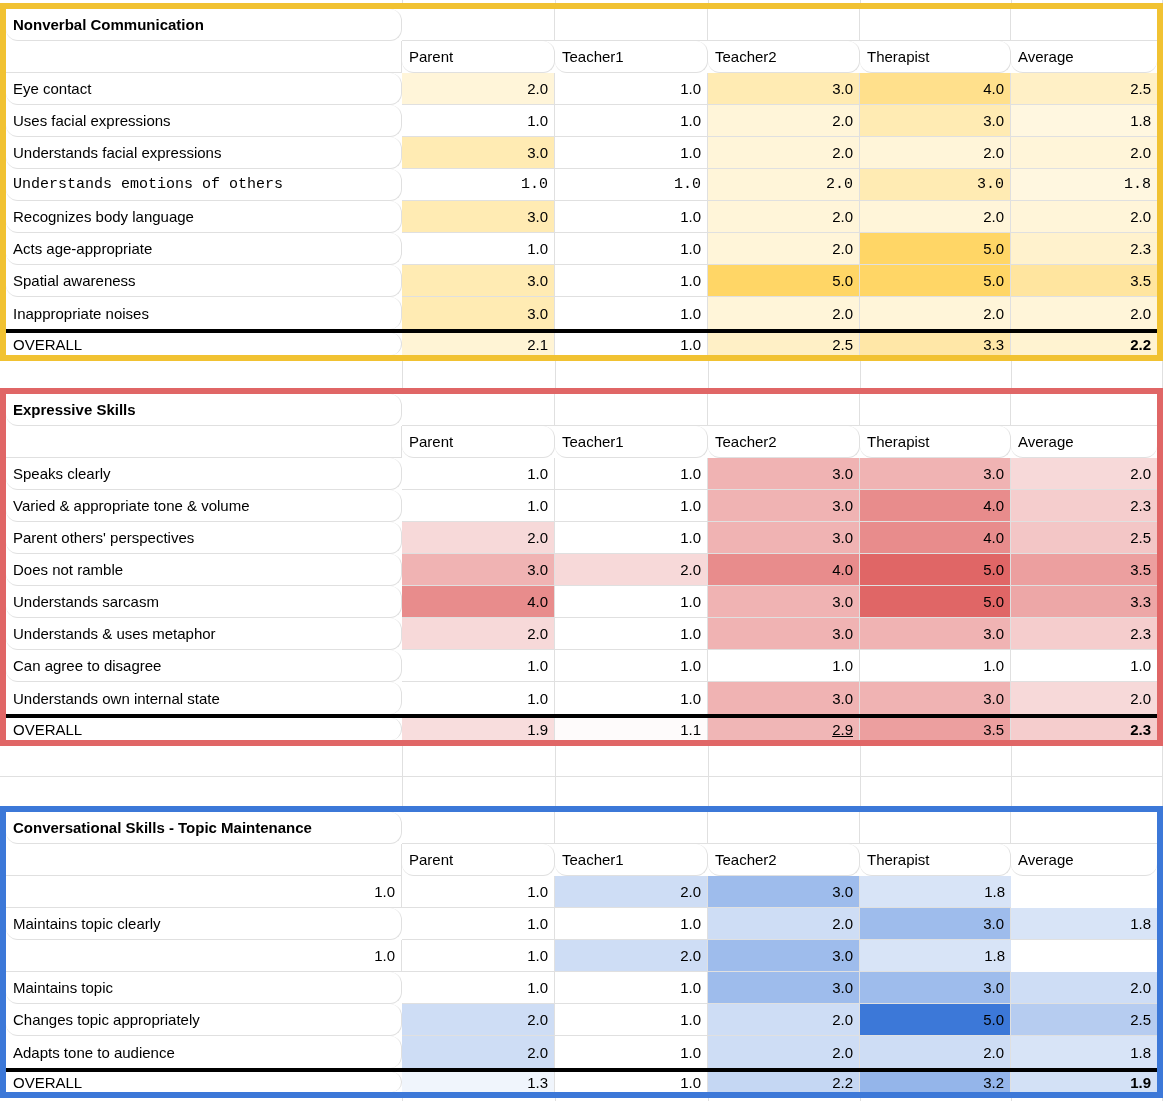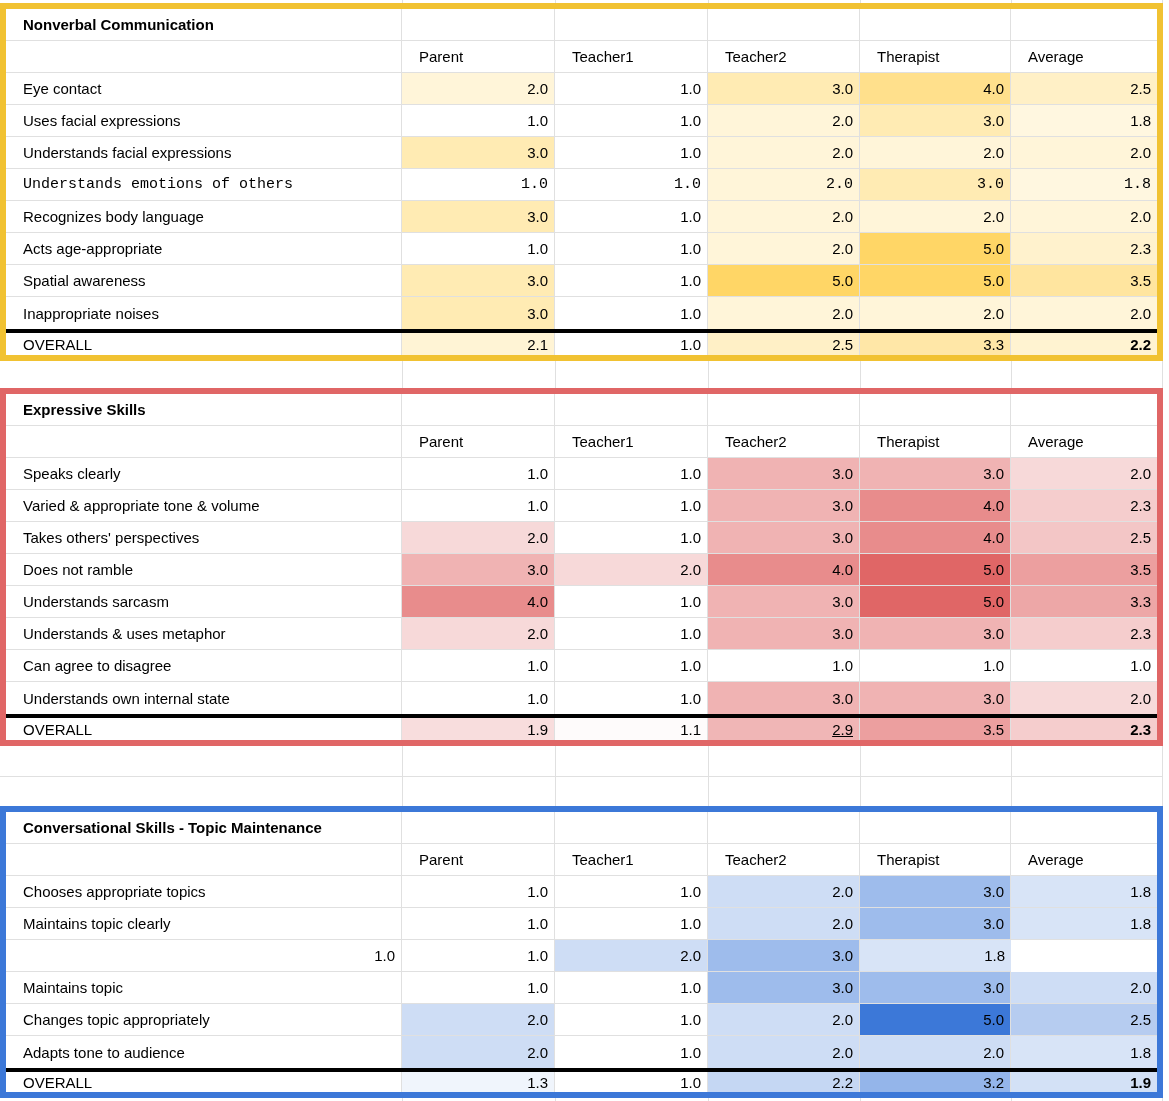--- a/index.html
+++ b/index.html
@@ -13,21 +13,21 @@
   .row{display:grid;grid-template-columns:396px 153px 153px 152px 151px 146px;}
   .c{
     box-sizing:border-box;
     border-right:1px solid #e0e0e0;
     border-bottom:1px solid #e0e0e0;
     display:flex;align-items:center;
     overflow:hidden;
     background:#ffffff;
   }
   .c:last-child{border-right:none;}
-  .label{padding-left:17px;}
+  .label{padding-left:7px;border-radius:12px;}
   .num{justify-content:flex-end;padding-right:6px;}
   .title{font-weight:bold;white-space:nowrap;overflow:visible;}
   .nb{border-bottom:none !important;}
   .sep{height:4px;background:#000000;}
   .bold{font-weight:bold;}
   .gridv{position:absolute;width:1px;background:#e0e0e0;}
   .gridh{position:absolute;height:1px;background:#e0e0e0;}
 </style>
 </head>
 <body>
@@ -151,21 +151,21 @@
       </div>
       <div class="row" style="height: 32px;">
         <div class="c label">Varied &amp; appropriate tone &amp; volume</div>
         <div class="c num" style="background: rgb(255, 255, 255);">1.0</div>
         <div class="c num" style="background: rgb(255, 255, 255);">1.0</div>
         <div class="c num" style="background: rgb(240, 179, 179);">3.0</div>
         <div class="c num" style="background: rgb(232, 140, 140);">4.0</div>
         <div class="c num" style="background: rgb(245, 205, 205);">2.3</div>
       </div>
       <div class="row" style="height: 32px;">
-        <div class="c label">Takes others' perspectives</div>
+        <div class="c label">Parent others' perspectives</div>
         <div class="c num" style="background: rgb(247, 217, 217);">2.0</div>
         <div class="c num" style="background: rgb(255, 255, 255);">1.0</div>
         <div class="c num" style="background: rgb(240, 179, 179);">3.0</div>
         <div class="c num" style="background: rgb(232, 140, 140);">4.0</div>
         <div class="c num" style="background: rgb(243, 198, 198);">2.5</div>
       </div>
       <div class="row" style="height: 32px;">
         <div class="c label">Does not ramble</div>
         <div class="c num" style="background: rgb(240, 179, 179);">3.0</div>
         <div class="c num" style="background: rgb(247, 217, 217);">2.0</div>
@@ -226,21 +226,20 @@
       </div>
       <div class="row" style="height: 32px;">
         <div class="c"></div>
         <div class="c label">Parent</div>
         <div class="c label">Teacher1</div>
         <div class="c label">Teacher2</div>
         <div class="c label">Therapist</div>
         <div class="c label">Average</div>
       </div>
       <div class="row" style="height: 32px;">
-        <div class="c label">Chooses appropriate topics</div>
         <div class="c num" style="background: rgb(255, 255, 255);">1.0</div>
         <div class="c num" style="background: rgb(255, 255, 255);">1.0</div>
         <div class="c num" style="background: rgb(206, 221, 245);">2.0</div>
         <div class="c num" style="background: rgb(158, 188, 236);">3.0</div>
         <div class="c num" style="background: rgb(216, 228, 247);">1.8</div>
       </div>
       <div class="row" style="height: 32px;">
         <div class="c label">Maintains topic clearly</div>
         <div class="c num" style="background: rgb(255, 255, 255);">1.0</div>
         <div class="c num" style="background: rgb(255, 255, 255);">1.0</div>

